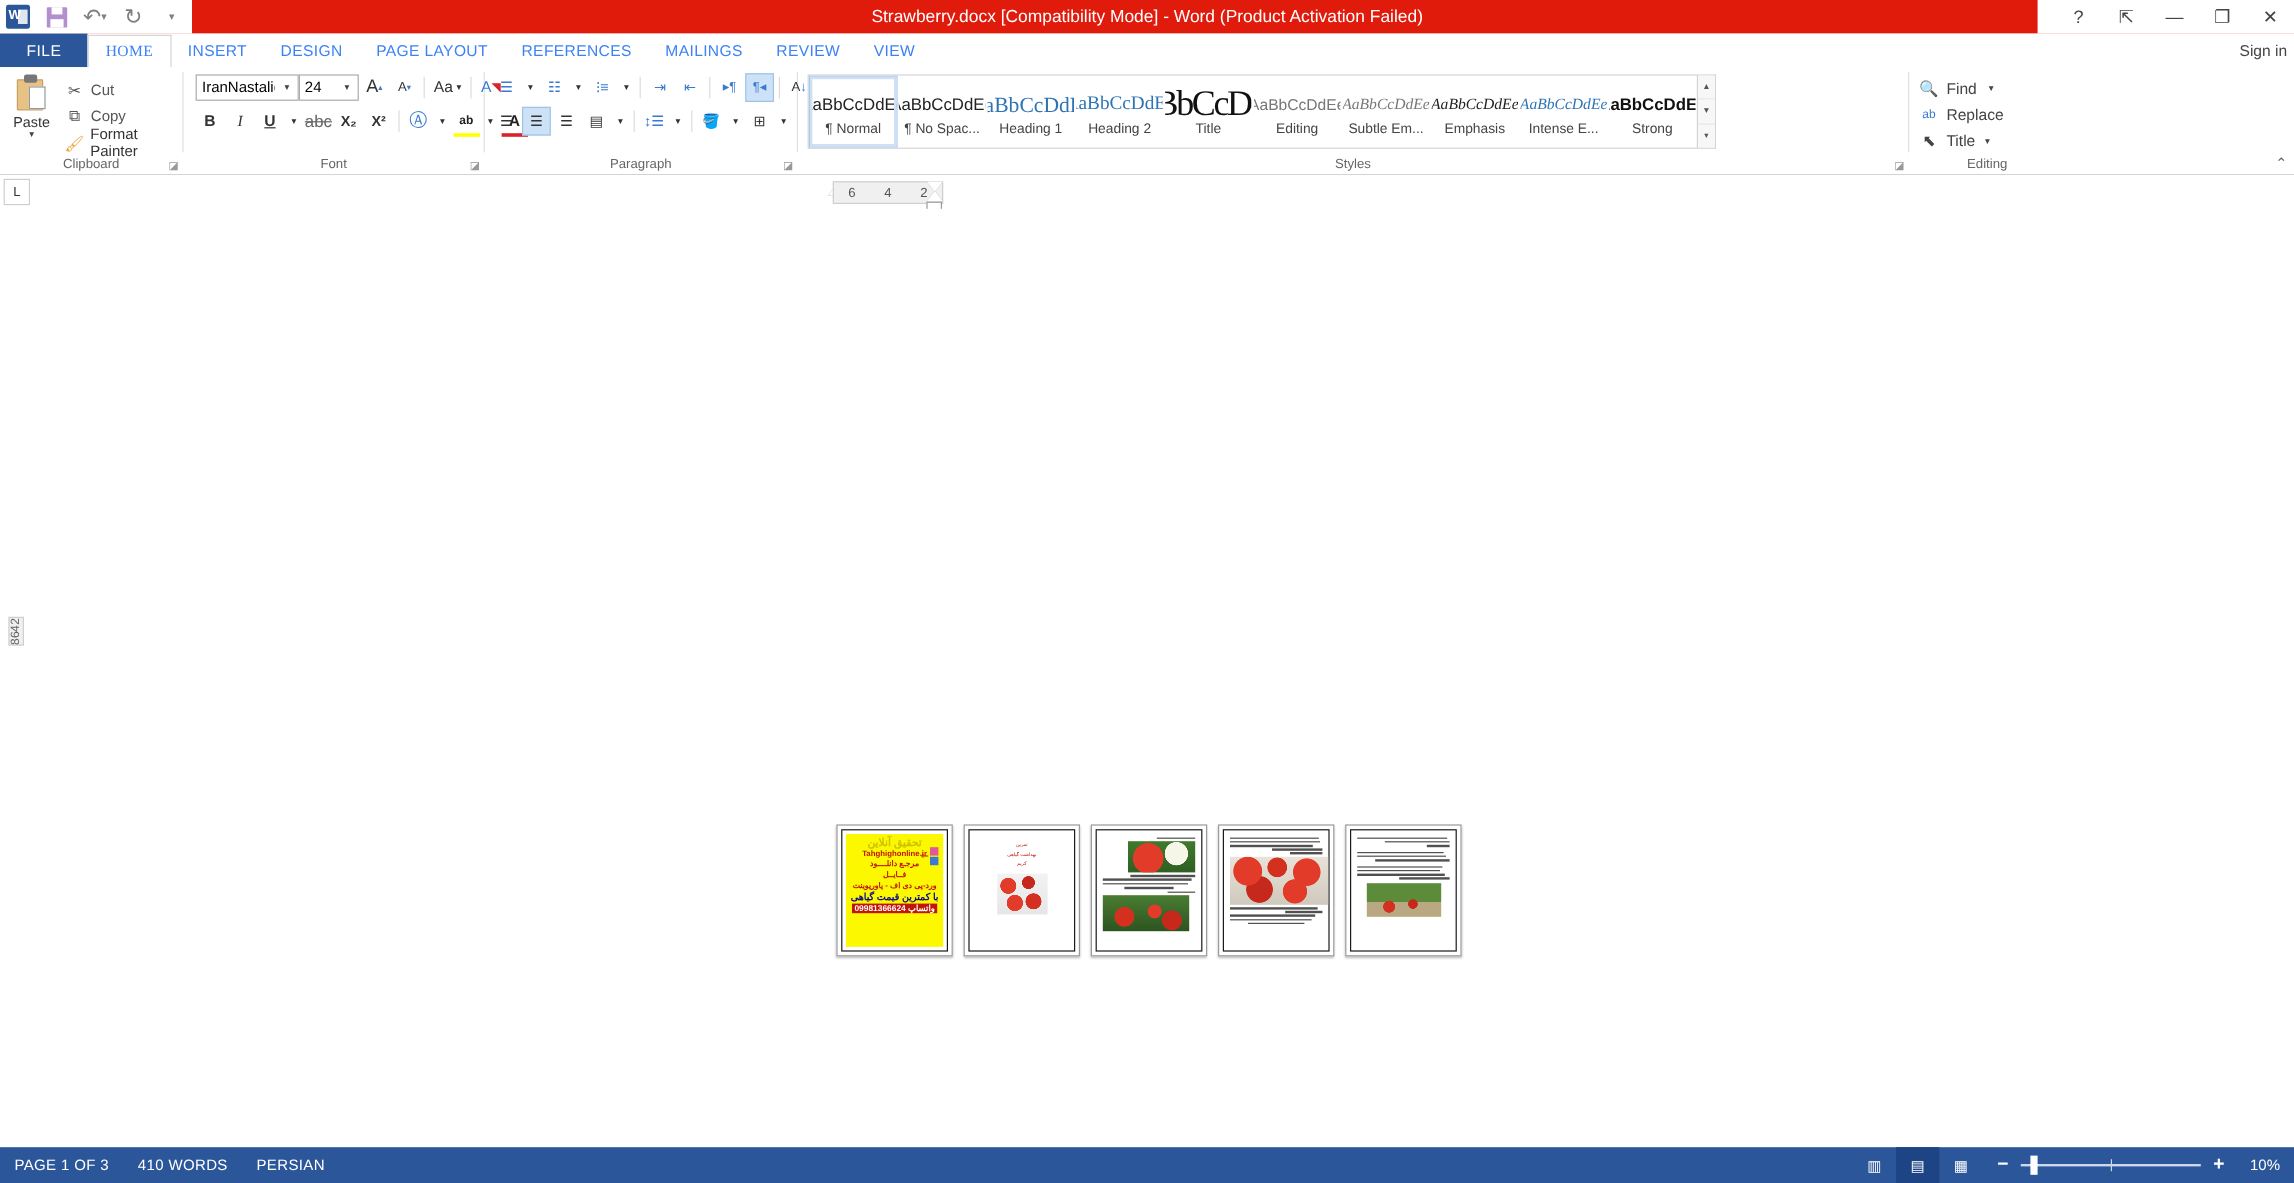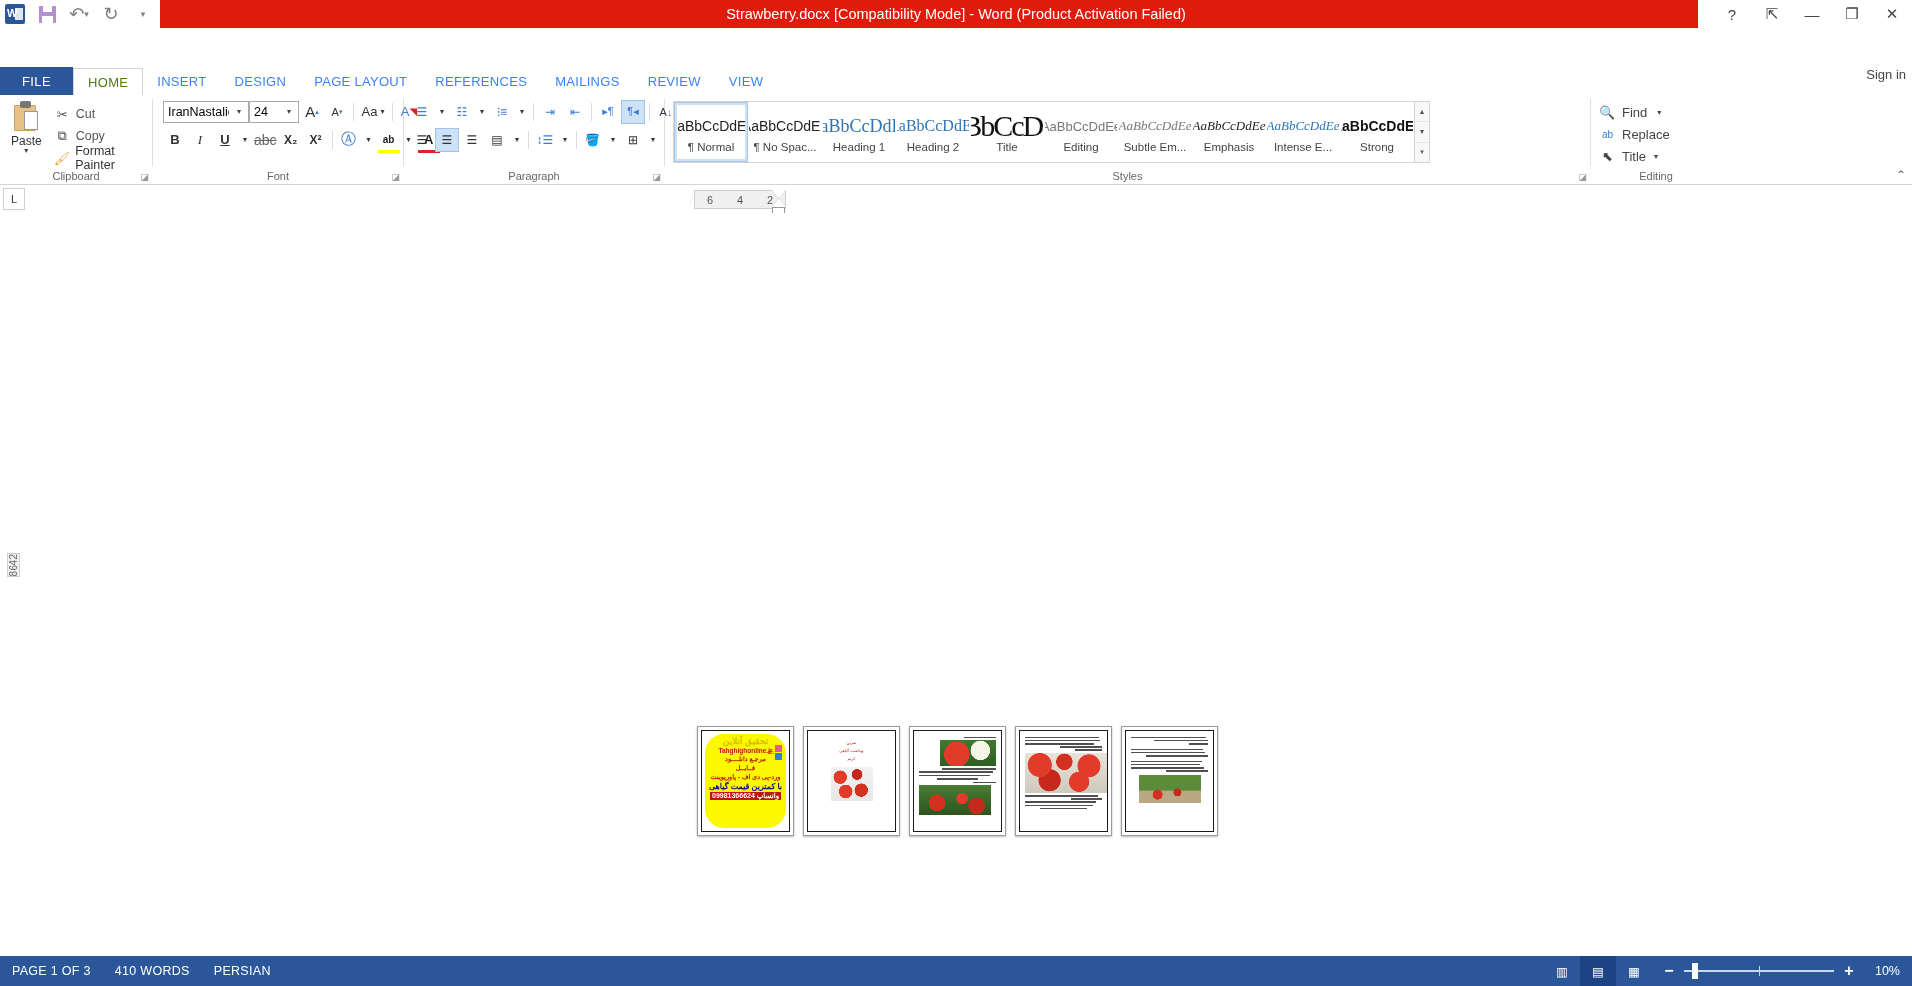--- a/index.html
+++ b/index.html
@@ -26,28 +26,28 @@
   .undo-ico, .redo-ico { font-size:18px; color:#808080; line-height:1; }
   .qat-drop { font-size:9px; color:#808080; }
   .title-text {
     position:absolute; left:0; right:0; text-align:center;
     color:#fff; font-size:14.5px; line-height:28px; pointer-events:none;
   }
   .winctrl { margin-left:auto; display:flex; align-items:center; height:28px; background:#fff; padding-left:14px; }
   .winbtn { width:40px; height:28px; display:flex; align-items:center; justify-content:center; color:#444; font-size:15px; cursor:pointer; }
 
   
-  .tabbar { height:28px; background:#fff; display:flex; align-items:flex-start; position:relative;margin-top:39px; }
+  .tabbar { height:28px; background:#fff; display:flex; align-items:center; position:relative; }
   .tab-file {
     background:#2b579a; color:#fff; height:28px; padding:0 22px;
     display:flex; align-items:center; font-size:13px; letter-spacing:.4px; cursor:pointer;
   }
   .tab { height:28px; padding:0 14px; display:flex; align-items:center;
          font-size:13px; color:#3b82f6; letter-spacing:.3px; cursor:pointer; }
-  .tab.active { color:#4d7c0f; background:#fff; border:1px solid #d4d4d4; border-bottom:1px solid #fff; position:relative; top:1px; }
+  .tab.active { color:#3b82f6; background:#fff; border:1px solid #d4d4d4; border-bottom:1px solid #fff; position:relative; top:1px;font-family:Liberation Serif, serif; }
   .signin { margin-left:auto; font-size:13px; color:#444; padding-right:6px; cursor:pointer; }
 
   
   .ribbon { height:90px; background:#fff; border-bottom:1px solid #d4d4d4; display:flex; position:relative; }
   .rgroup { position:relative; display:flex; flex-direction:column; height:90px; }
   .rgroup-body { flex:1; display:flex; align-items:flex-start; padding:4px 5px 0 5px; }
   .rgroup-label { text-align:center; font-size:11px; color:#666; height:16px; line-height:14px; position:relative; }
   .rgroup-label .dlg { position:absolute; right:3px; bottom:1px; font-size:9px; color:#999; cursor:pointer; }
   .vsep { width:1px; background:#e0e0e0; margin:4px 0 18px 0; }
 
@@ -116,21 +116,21 @@
   .canvas { position:relative; height:820px; background:#fff; overflow:hidden; }
   .pages { position:absolute; left:697px; top:513px; display:flex; gap:9px; }
   .page {
     width:97px; height:110px; background:#fff; border:1px solid #9a9a9a;
     box-shadow:0 1px 2px rgba(0,0,0,.28); padding:3px; cursor:pointer; position:relative; overflow:hidden;
   }
   .page-inner { width:100%; height:100%; border:1px solid #1a1a1a; padding:3px; overflow:hidden; position:relative; }
 
   
   .adv { width:100%; height:100%; background:#fbf800; position:relative; display:flex;
-         flex-direction:column; align-items:center; padding-top:2px; overflow:hidden;border-radius:19px;}
+         flex-direction:column; align-items:center; padding-top:2px; overflow:hidden;}
   .adv-title { font-size:9px; color:#cfc000; font-weight:bold; letter-spacing:-.5px; direction:rtl; }
   .adv-url { font-size:6.5px; color:#c01508; font-weight:bold; direction:ltr; margin-top:1px;}
   .adv-l { font-size:6.5px; color:#c01508; font-weight:bold; direction:rtl; margin-top:1px; white-space:nowrap;}
   .adv-big { font-size:8px; color:#0a0a8c; font-weight:bold; direction:rtl; margin-top:1px;}
   .adv-phone { font-size:7px; color:#fff; background:#c01508; font-weight:bold; direction:ltr; margin-top:1px; padding:0 2px;}
   .adv-ic { position:absolute; right:4px; top:11px; width:7px; height:7px; background:#e05a9a; }
   .adv-ic2 { position:absolute; right:4px; top:19px; width:7px; height:7px; background:#3a7ad0; }
   .adv-arrow { position:absolute; right:12px; top:14px; color:#c01508; font-size:8px; }
 
   

